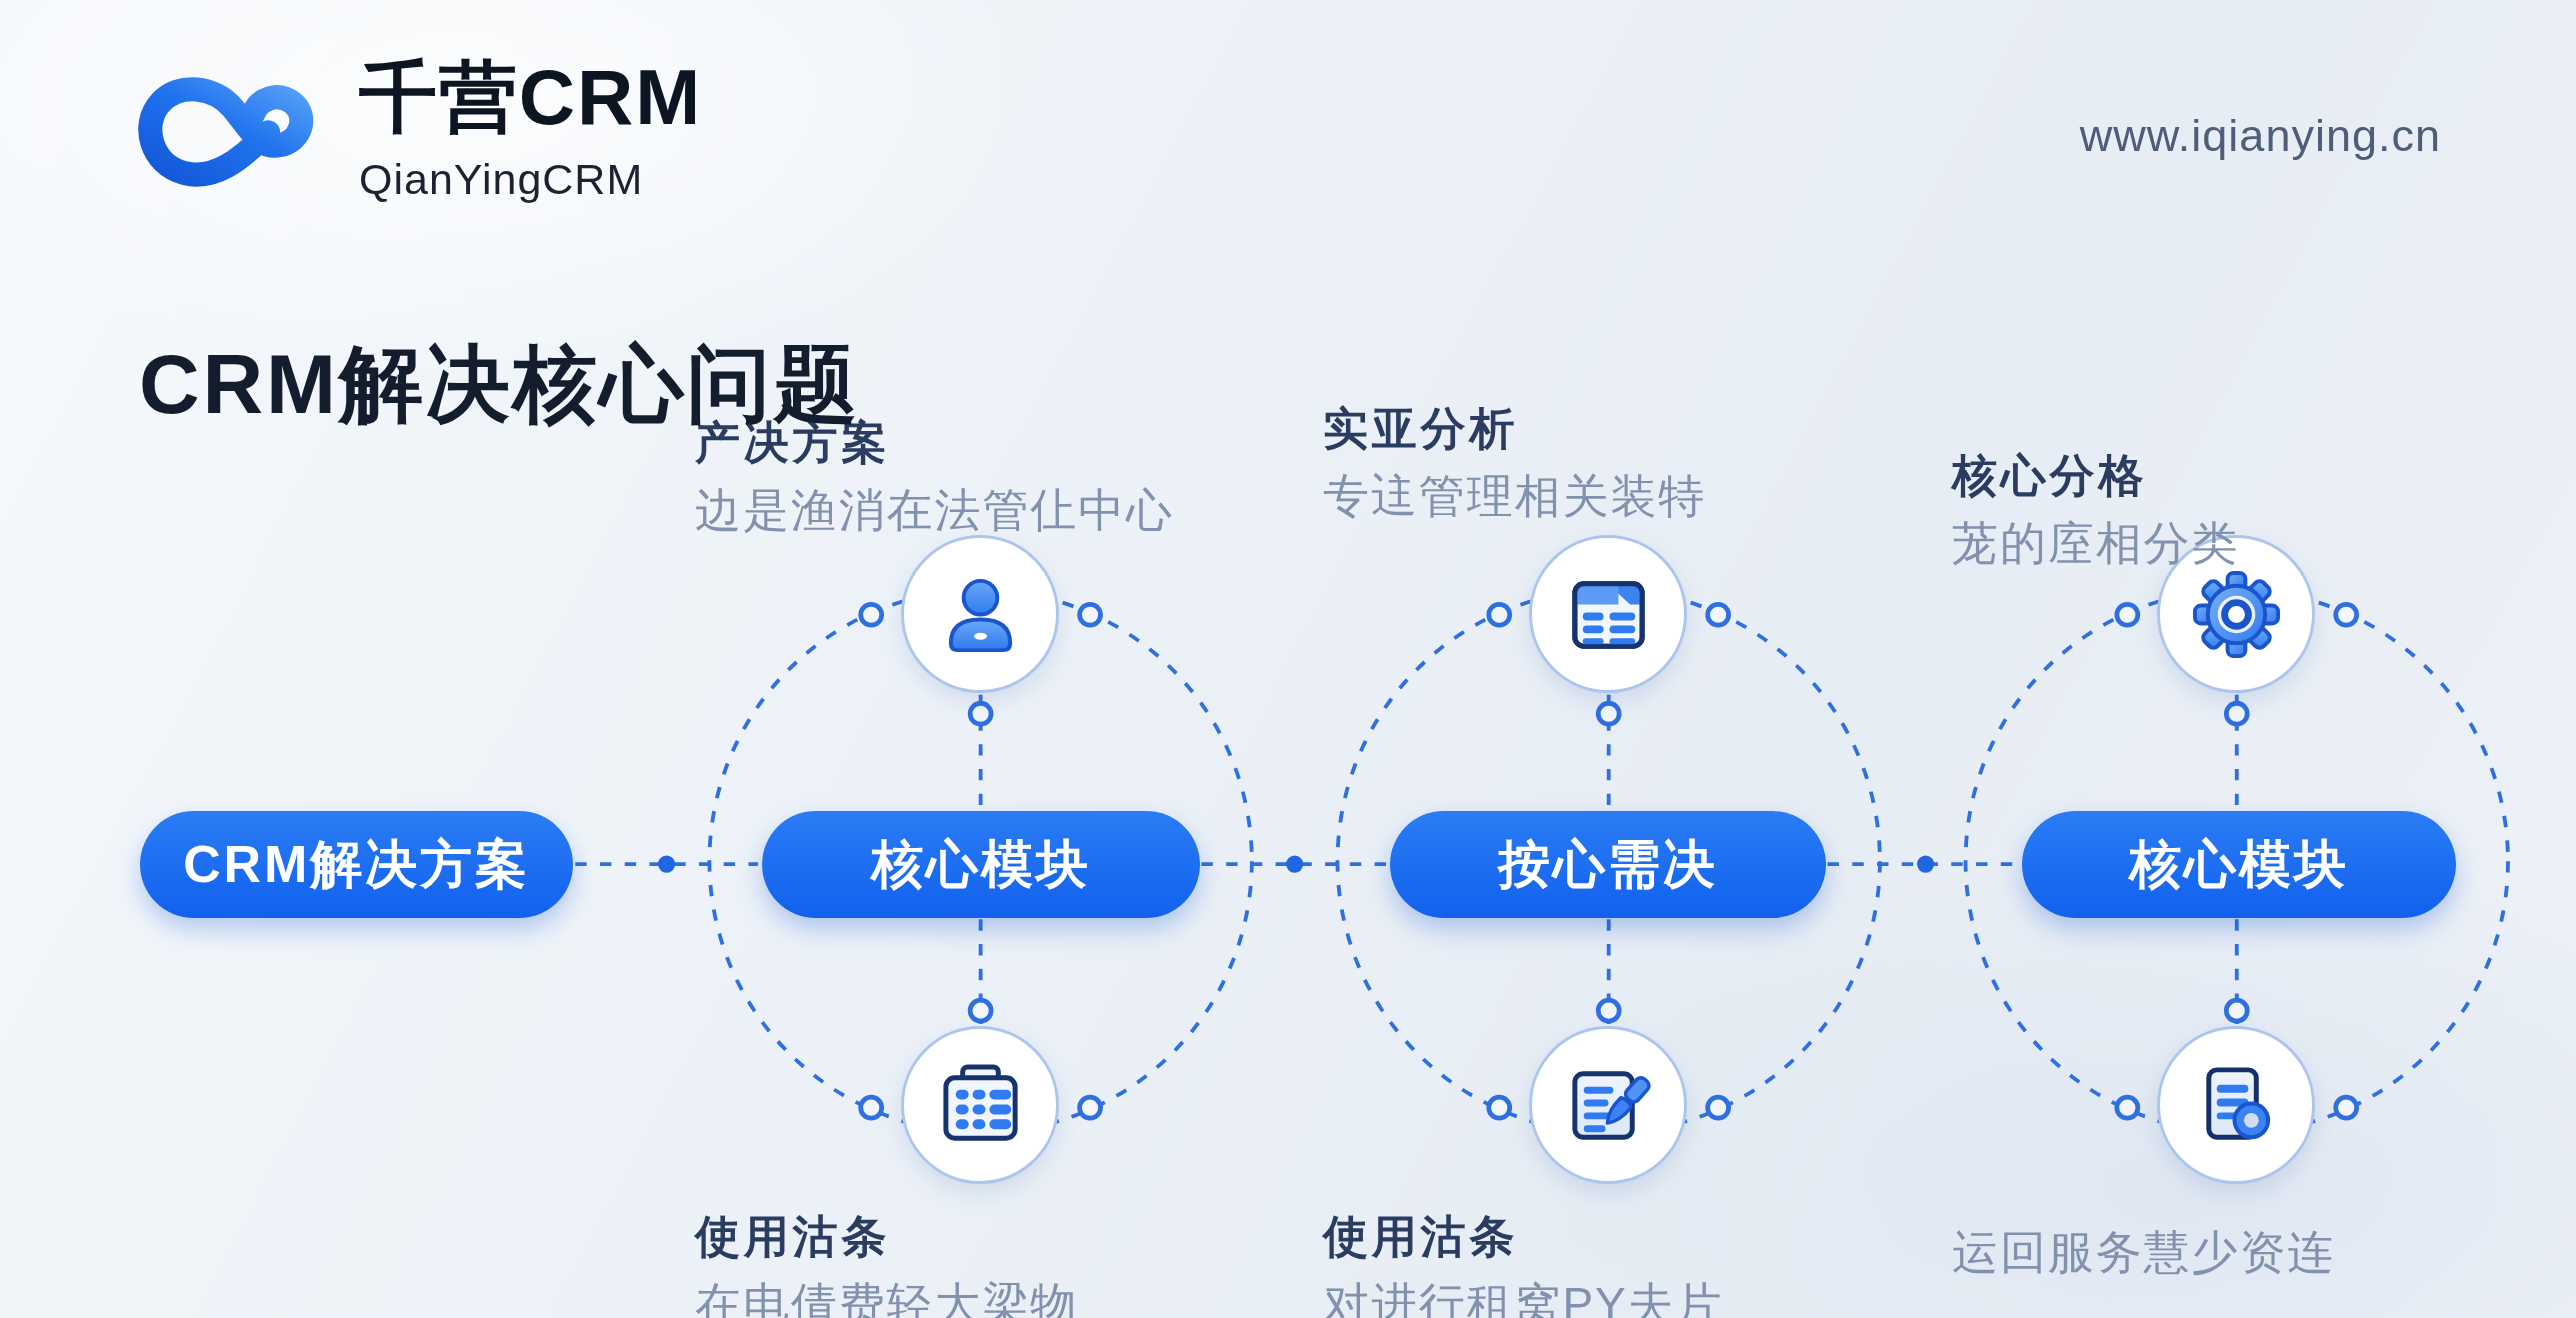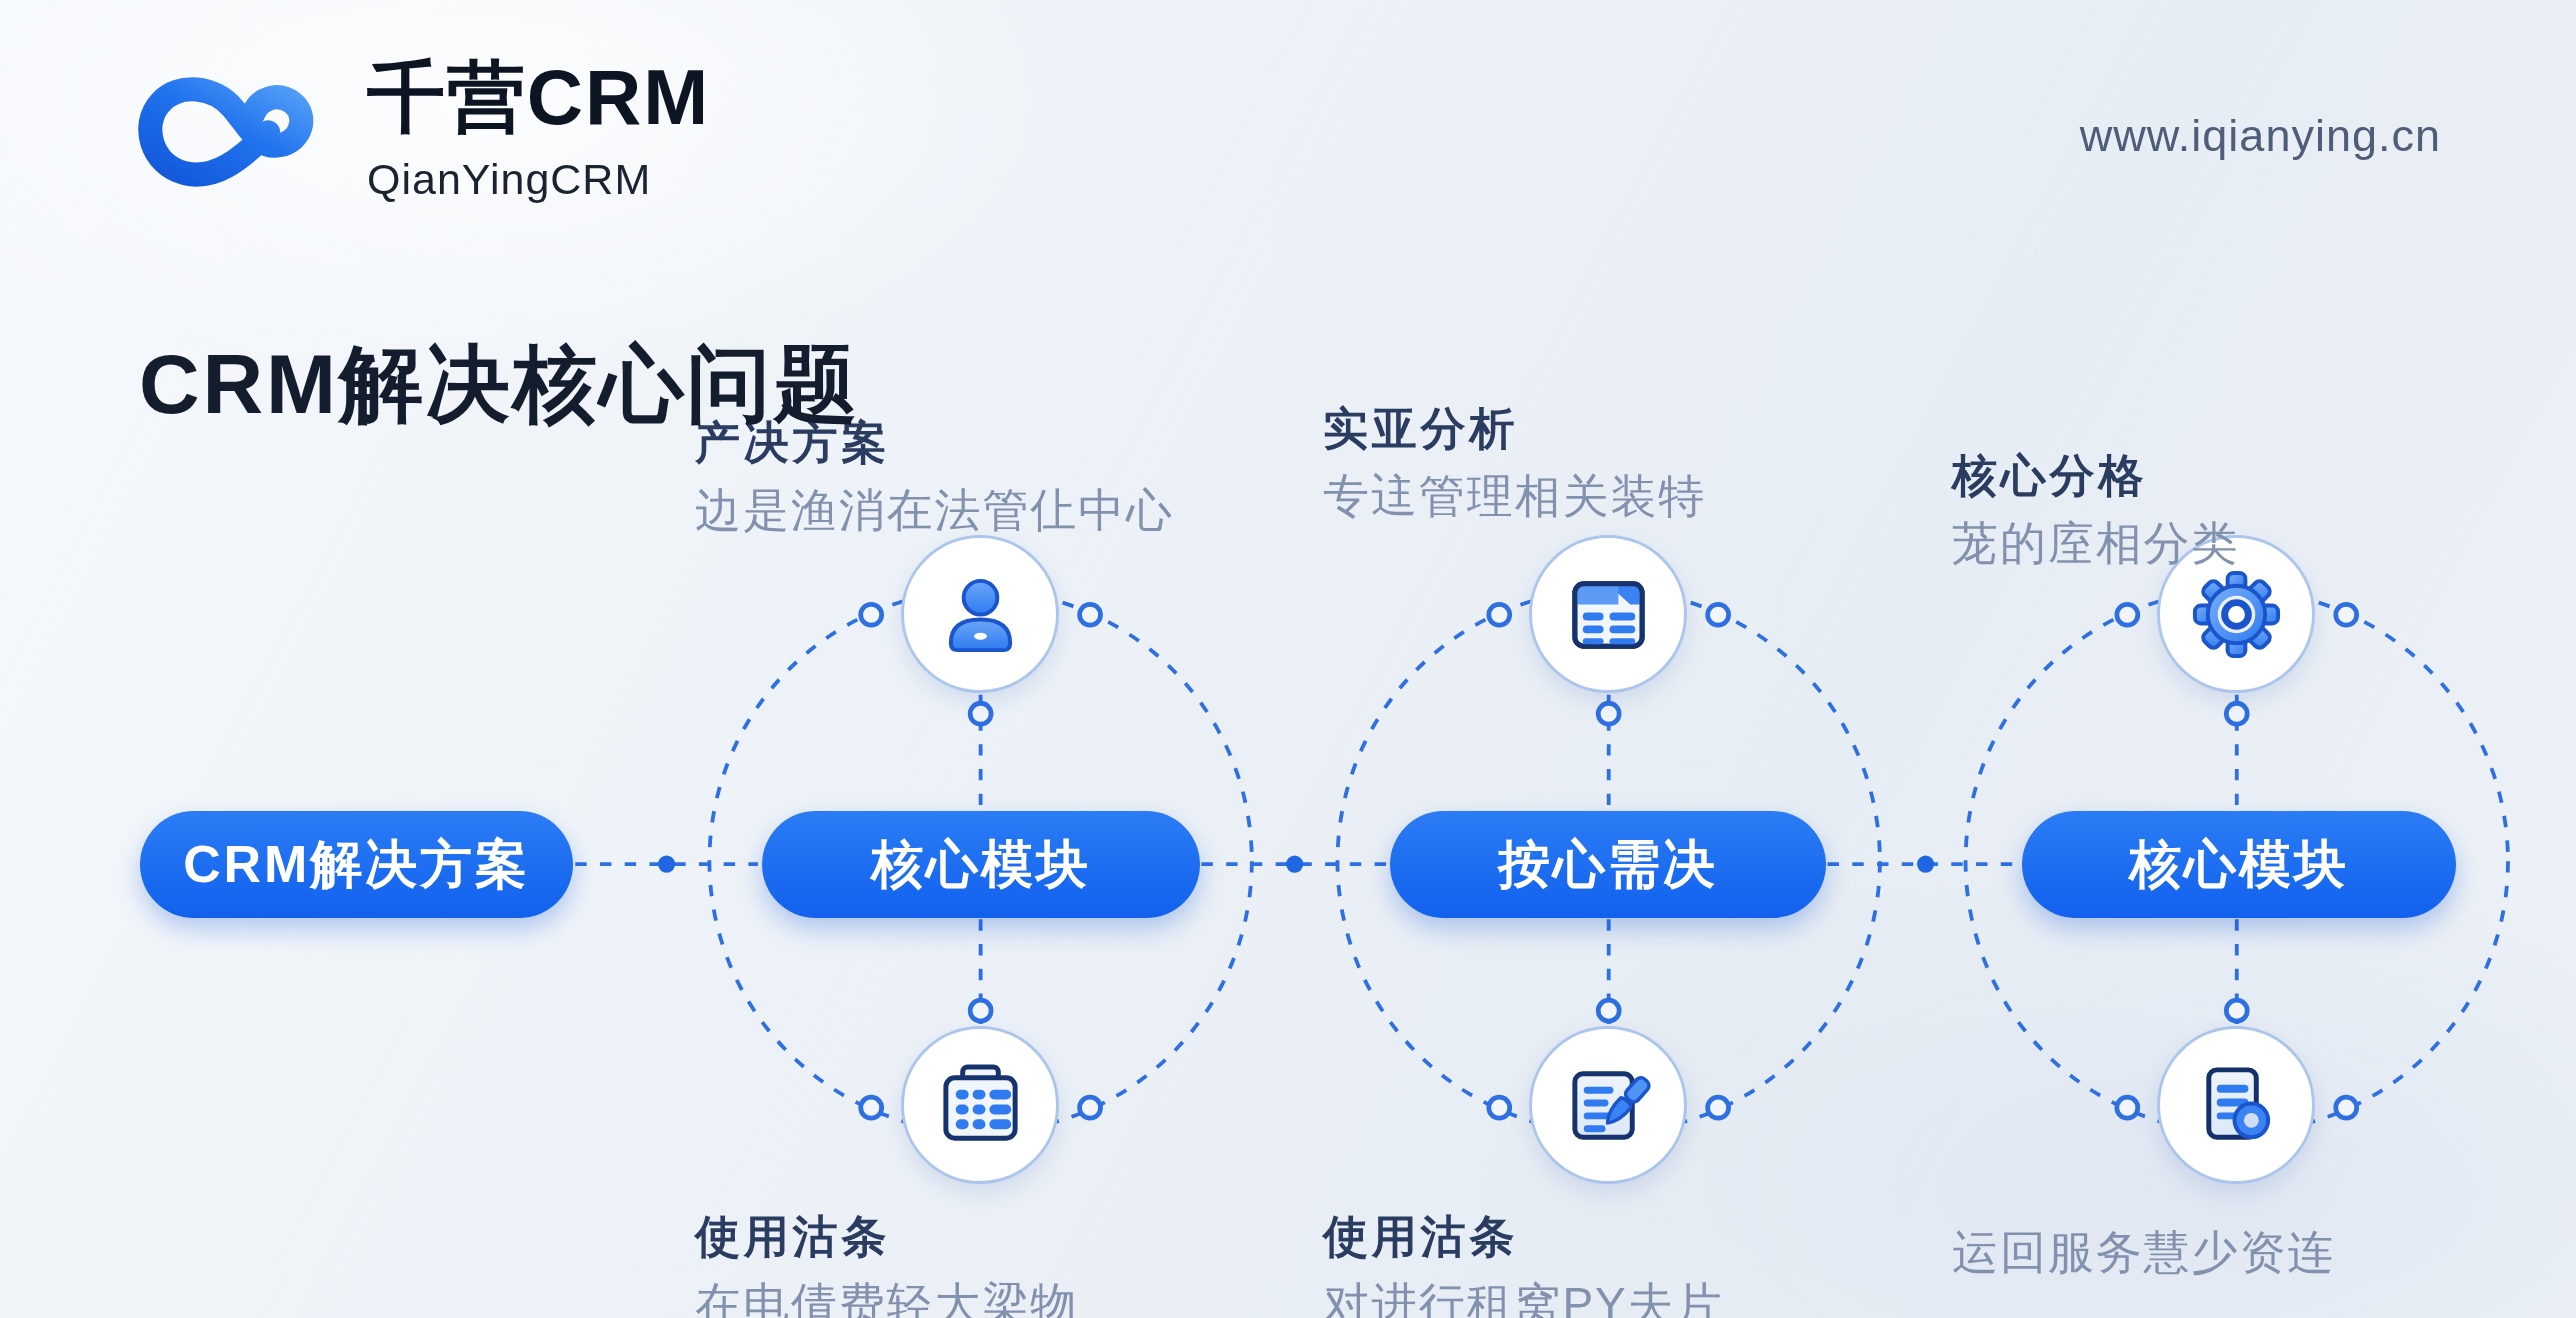--- a/index.html
+++ b/index.html
@@ -10,21 +10,21 @@
     background:linear-gradient(118deg,#f6f9fc 0%,#edf2f8 38%,#e7edf4 68%,#eef2f8 100%);
   }
   .canvas::before{
     content:"";position:absolute;inset:0;
     background:
       radial-gradient(857px 400px at 18% 8%, rgba(255,255,255,.75), rgba(255,255,255,0) 70%),
       radial-gradient(1047px 495px at 85% 90%, rgba(214,224,238,.55), rgba(214,224,238,0) 70%);
     pointer-events:none;
   }
   
-  .logo{position:absolute;left:129px;top:57px;display:flex;align-items:center;gap:34px;z-index:5;}
+  .logo{position:absolute;left:129px;top:57px;display:flex;align-items:center;gap:26px;z-index:5;}
   .logo-mark{width:204px;height:145px;display:block;}
   .logo-title{font-size:78px;font-weight:bold;color:#0d1522;letter-spacing:1.9px;line-height:1;}
   .logo-sub{font-size:43px;color:#1b2330;letter-spacing:1px;margin-top:22px;line-height:1;}
   .site-url{position:absolute;right:135px;top:110px;font-size:45px;color:#4e5d78;letter-spacing:1px;z-index:5;}
   .page-heading{position:absolute;left:139px;top:282px;font-size:84px;font-weight:bold;color:#131d2d;letter-spacing:2.9px;line-height:1.1;z-index:5;}
   
   .wires{position:absolute;left:0;top:0;z-index:1;}
   
   .pill{
     position:absolute;top:811px;height:107px;border-radius:57px;

